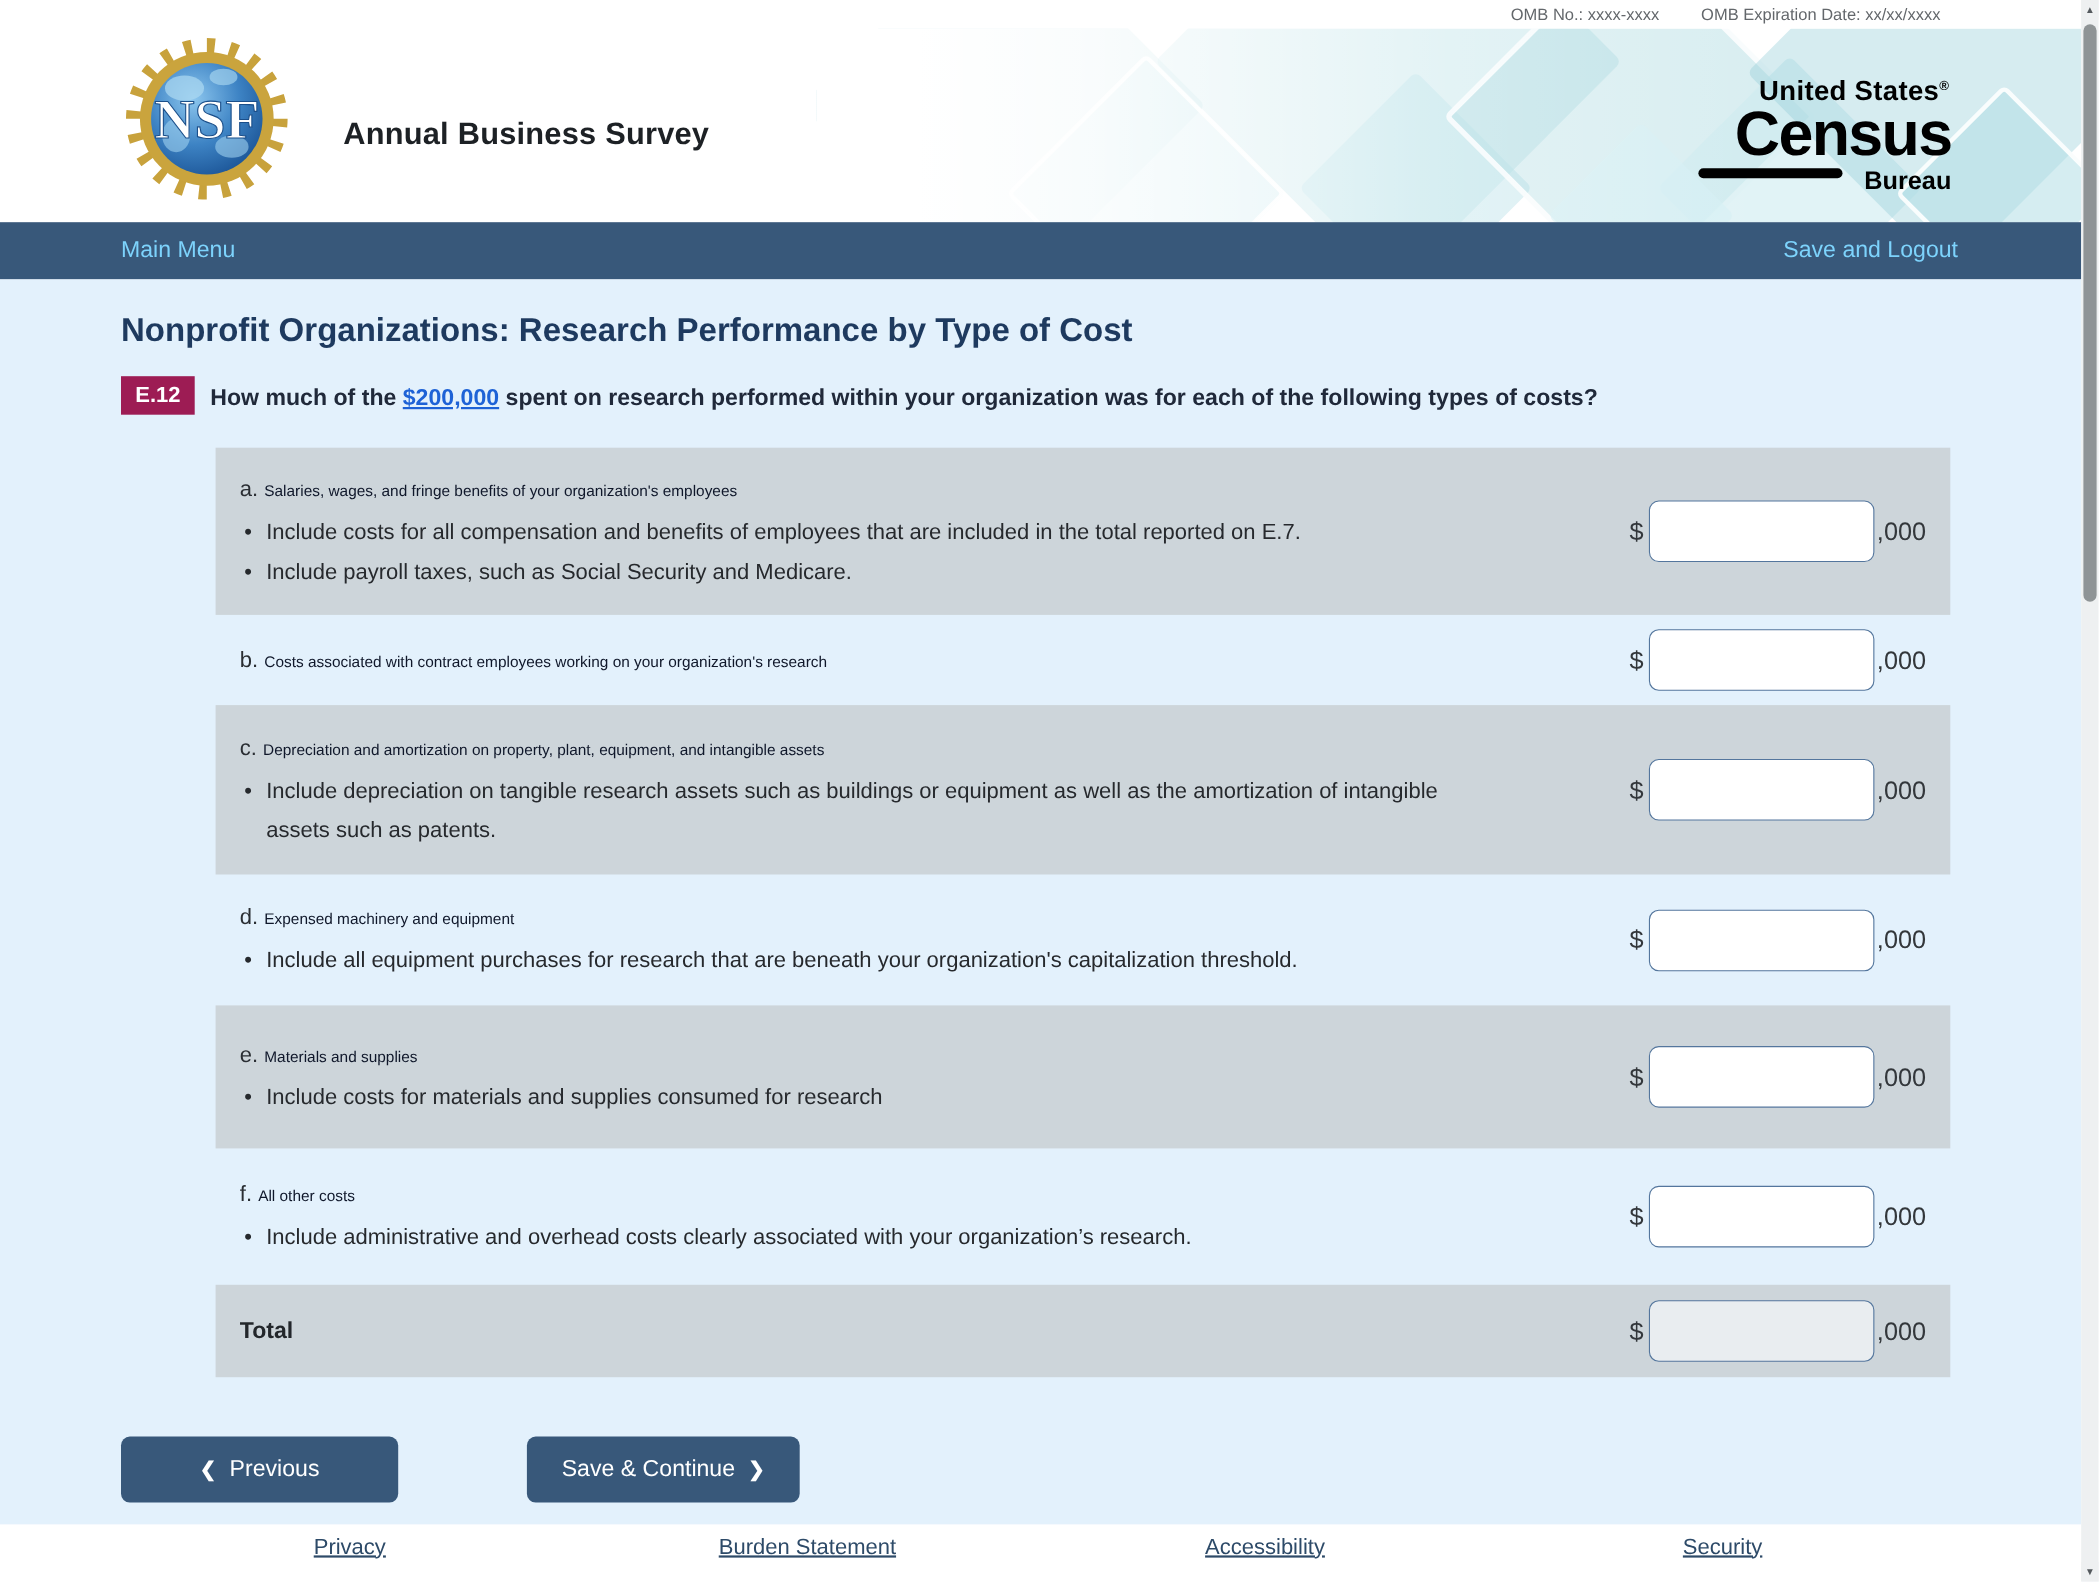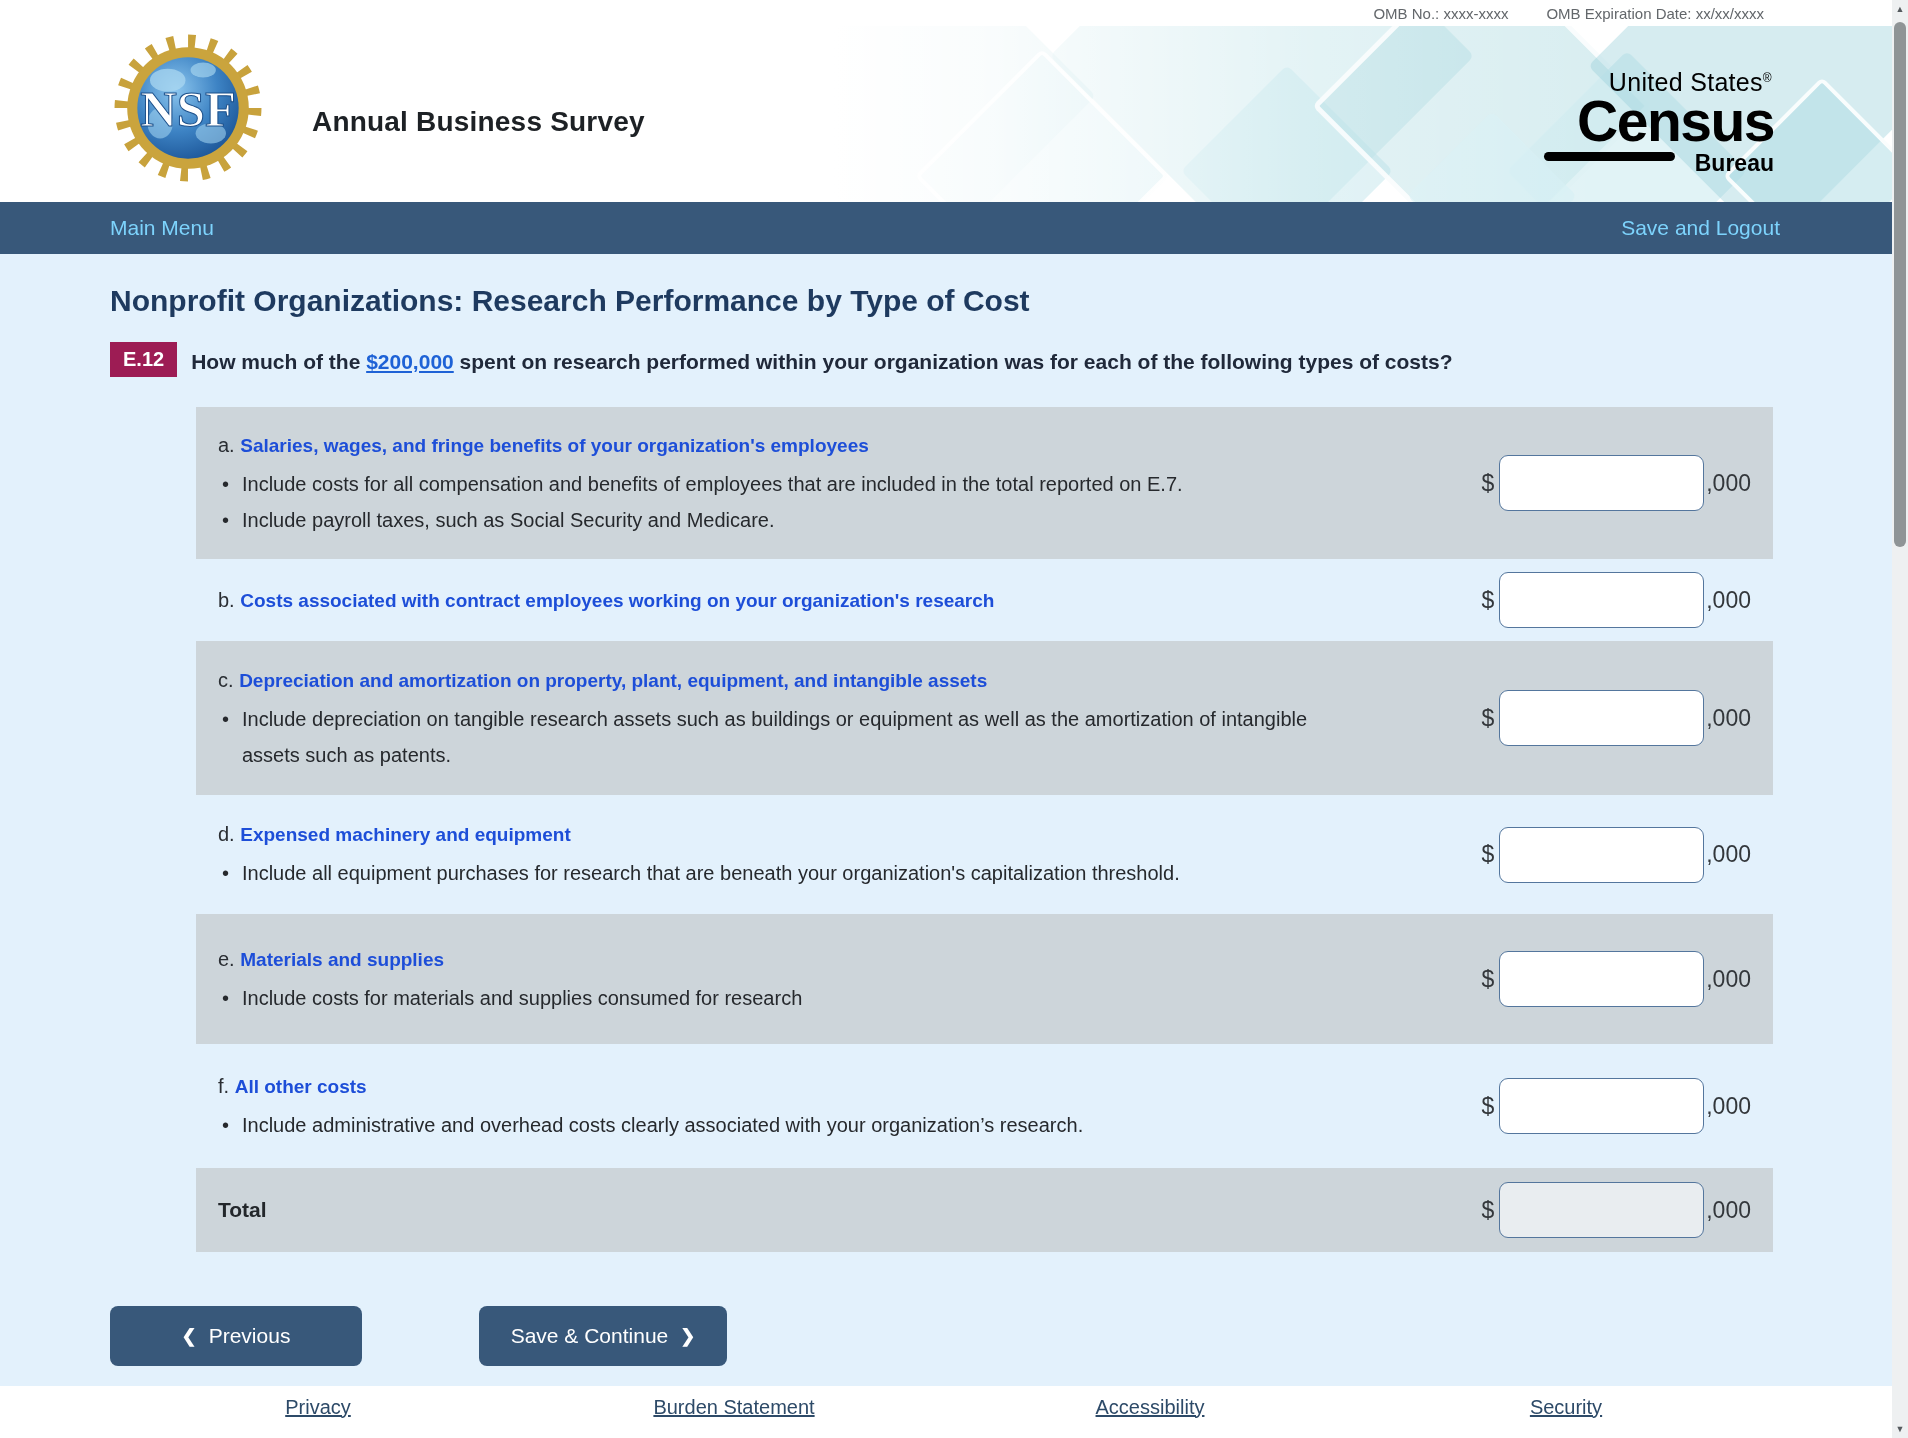--- a/index.html
+++ b/index.html
@@ -24,21 +24,21 @@
   .s6 { width:170px; height:170px; left:800px; top:60px;   background:rgba(205,235,240,.6); }
   .s7 { width:260px; height:260px; left:900px; top:-90px;  background:rgba(146,206,216,.38); }
   .s8 { width:140px; height:140px; left:1010px;top:80px;   background:rgba(178,222,230,.55); border:4px solid rgba(255,255,255,.9); }
   .s9 { width:120px; height:120px; left:690px; top:110px;  background:rgba(214,240,244,.65); }
   .header-fade { position:absolute; inset:0; background:linear-gradient(to right,#ffffff 0%,#ffffff 8%,rgba(255,255,255,.85) 22%,rgba(255,255,255,.25) 50%,rgba(255,255,255,0) 75%); }
 
   .nsf-logo { position:absolute; left:112px; top:6px; width:152px; height:152px; }
   .app-title { position:absolute; left:312px; top:80px; font-size:28px; font-weight:bold; color:#1d2125; letter-spacing:.2px; }
 
   .census-logo { position:absolute; right:118px; top:40px; width:230px; text-align:right; color:#000; }
-  .cl-top { font-size:25px; font-weight:normal; letter-spacing:.3px; line-height:25px; padding-right:2px; }
+  .cl-top { font-size:25px; font-weight:bold; letter-spacing:.3px; line-height:25px; padding-right:2px; }
   .cl-top sup { font-size:12px; }
   .cl-main { font-size:57px; font-weight:bold; letter-spacing:-1.5px; line-height:53px; }
   .cl-bottom { display:flex; align-items:flex-start; gap:20px; margin-top:4px; }
   .cl-bar { flex:1 1 auto; height:9px; background:#000; border-radius:5px; }
   .cl-bureau { font-size:23px; font-weight:bold; line-height:23px; }
 
   
   .nav-bar { position:absolute; top:202px; left:0; right:16px; height:52px; background:#38587a;
     display:flex; justify-content:space-between; align-items:center; padding:0 112px 0 110px;
     color:#7dd3fc; font-size:21px; }
@@ -51,21 +51,21 @@
   .question-row { margin-top:24px; display:flex; align-items:flex-start; gap:14px; padding-right:120px; }
   .q-badge { background:#9d1c54; color:#fff; font-weight:bold; font-size:20px; padding:6px 13px; flex:0 0 auto; }
   .q-text { font-size:21px; font-weight:bold; color:#20293a; line-height:34px; padding-top:3px; }
   .q-link { color:#1e62d6; text-decoration:underline; cursor:pointer; }
 
   .rows { margin-top:28px; margin-left:86px; width:1577px; }
   .cost-row { display:flex; align-items:center; margin-bottom:9px; }
   .cost-row.shaded { background:#cdd5da; }
   .row-main { flex:1 1 auto; padding:14px 30px 14px 22px; }
   .row-label { font-size:20px; color:#2a2e33; line-height:32px; }
-  .row-label .lbl-b { font-weight:bold; font-size:19px; color:#1d4ed8; }
+  .row-label .lbl-b { font-weight:normal; font-size:14px; color:#0f172a; }
   .row-bullets { margin-top:4px; max-width:1100px; }
   .row-bullets li { list-style:none; position:relative; padding-left:24px; font-size:20px; color:#26292d; line-height:36px; }
   .row-bullets li::before { content:"•"; position:absolute; left:4px; font-size:20px; color:#26292d; }
   .row-side { flex:0 0 300px; display:flex; align-items:center; justify-content:flex-end; padding-right:22px; }
   .money { display:flex; align-items:center; }
   .cur { font-size:23px; color:#33373b; margin-right:5px; }
   .suf { font-size:23px; color:#33373b; margin-left:2px; }
   .amt { width:205px; height:56px; background:#fff; border:1.5px solid #54769d; border-radius:9px;
     font-size:22px; padding:0 12px; color:#222; outline:none; font-family:"Liberation Sans",sans-serif; }
   .amt:disabled { background:#e9edf0; }

